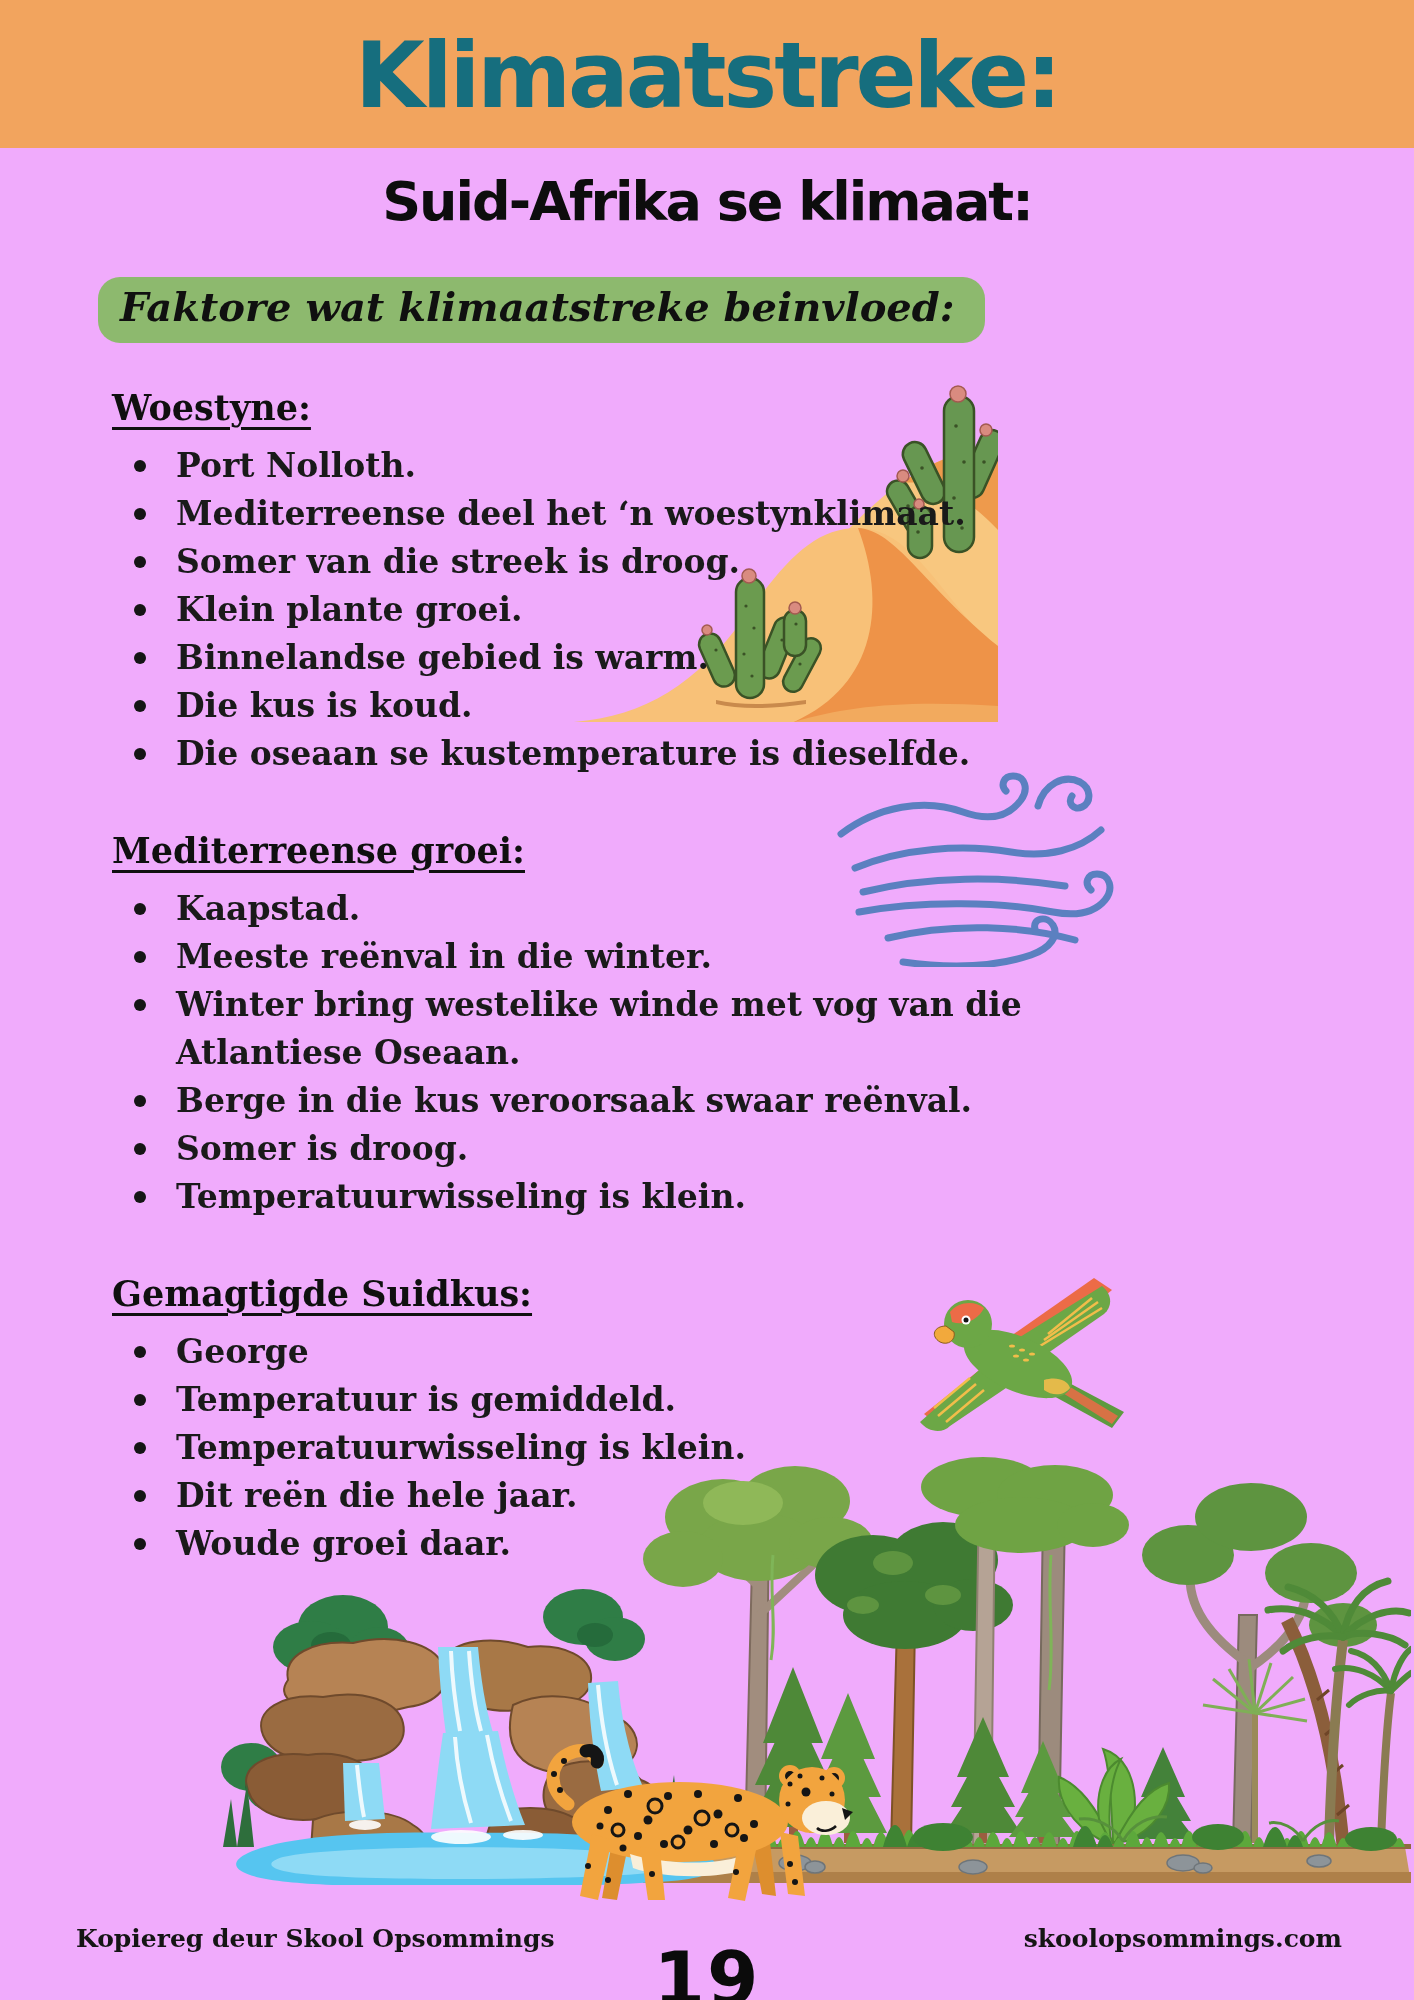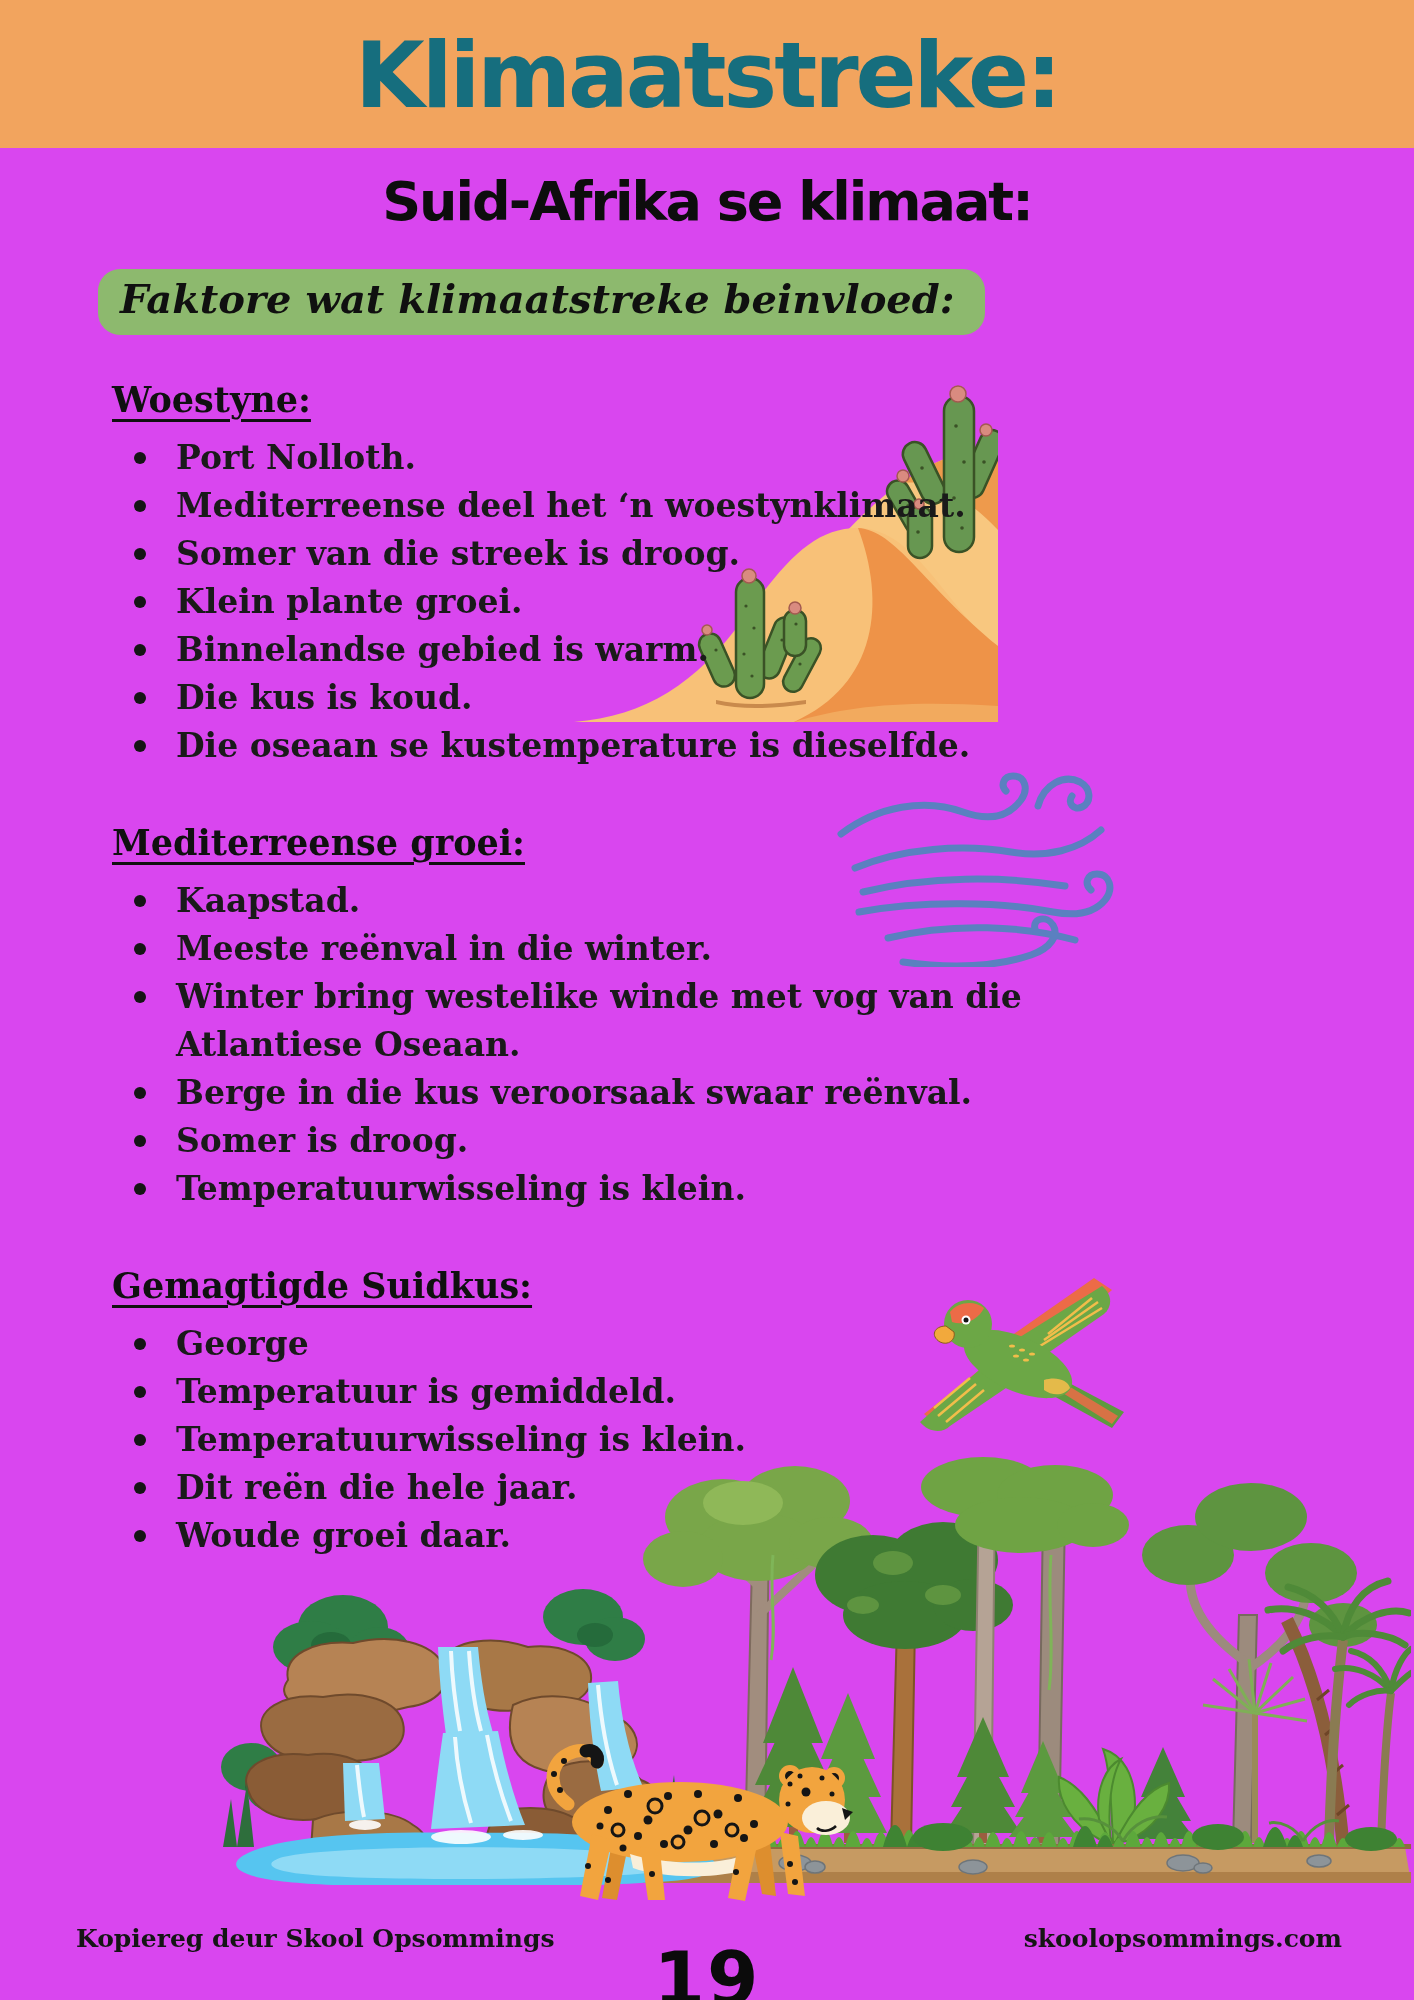--- a/index.html
+++ b/index.html
@@ -1,28 +1,28 @@
 <!DOCTYPE html>
 <html><head>
 <meta charset="utf-8">
 <style>
   html,body{margin:0;padding:0;background:#e8e8e8;}
   .page{
-    position:relative;width:1414px;height:2000px;margin:0 auto;background:#d946ef;
+    position:relative;width:1414px;height:2000px;margin:0 auto;background:#f0abfc;
     overflow:hidden;font-family:"DejaVu Serif","Liberation Serif",serif;color:#151515;
   }
   
   .banner{height:148px;background:#F2A45E;display:flex;align-items:center;justify-content:center;}
   .banner-title{
     font-family:"DejaVu Sans","Liberation Sans",sans-serif;font-weight:800;
     font-size:90px;line-height:1;color:#166E7E;letter-spacing:-3px;margin:0;padding-top:4px;
   }
   .subtitle{
     text-align:center;font-family:"DejaVu Sans","Liberation Sans",sans-serif;
-    font-weight:800;font-size:54px;letter-spacing:-2px;color:#0d0d0d;margin:22px 0 0 0;
+    font-weight:800;font-size:54px;letter-spacing:-2px;color:#0d0d0d;margin:22px 0 8px 0;
   }
   .highlight{
     display:inline-block;margin:36px 0 0 98px;background:#8DB96E;border-radius:22px;
     padding:8px 30px 14px 22px;font-weight:700;font-size:40px;line-height:1.1;color:#101010;font-style:italic;
   }
   
   .content{margin:44px 0 0 112px;position:relative;z-index:2;}
   .section{margin-top:0;}
   .section + .section{margin-top:52px;}
   .sec-heading{

